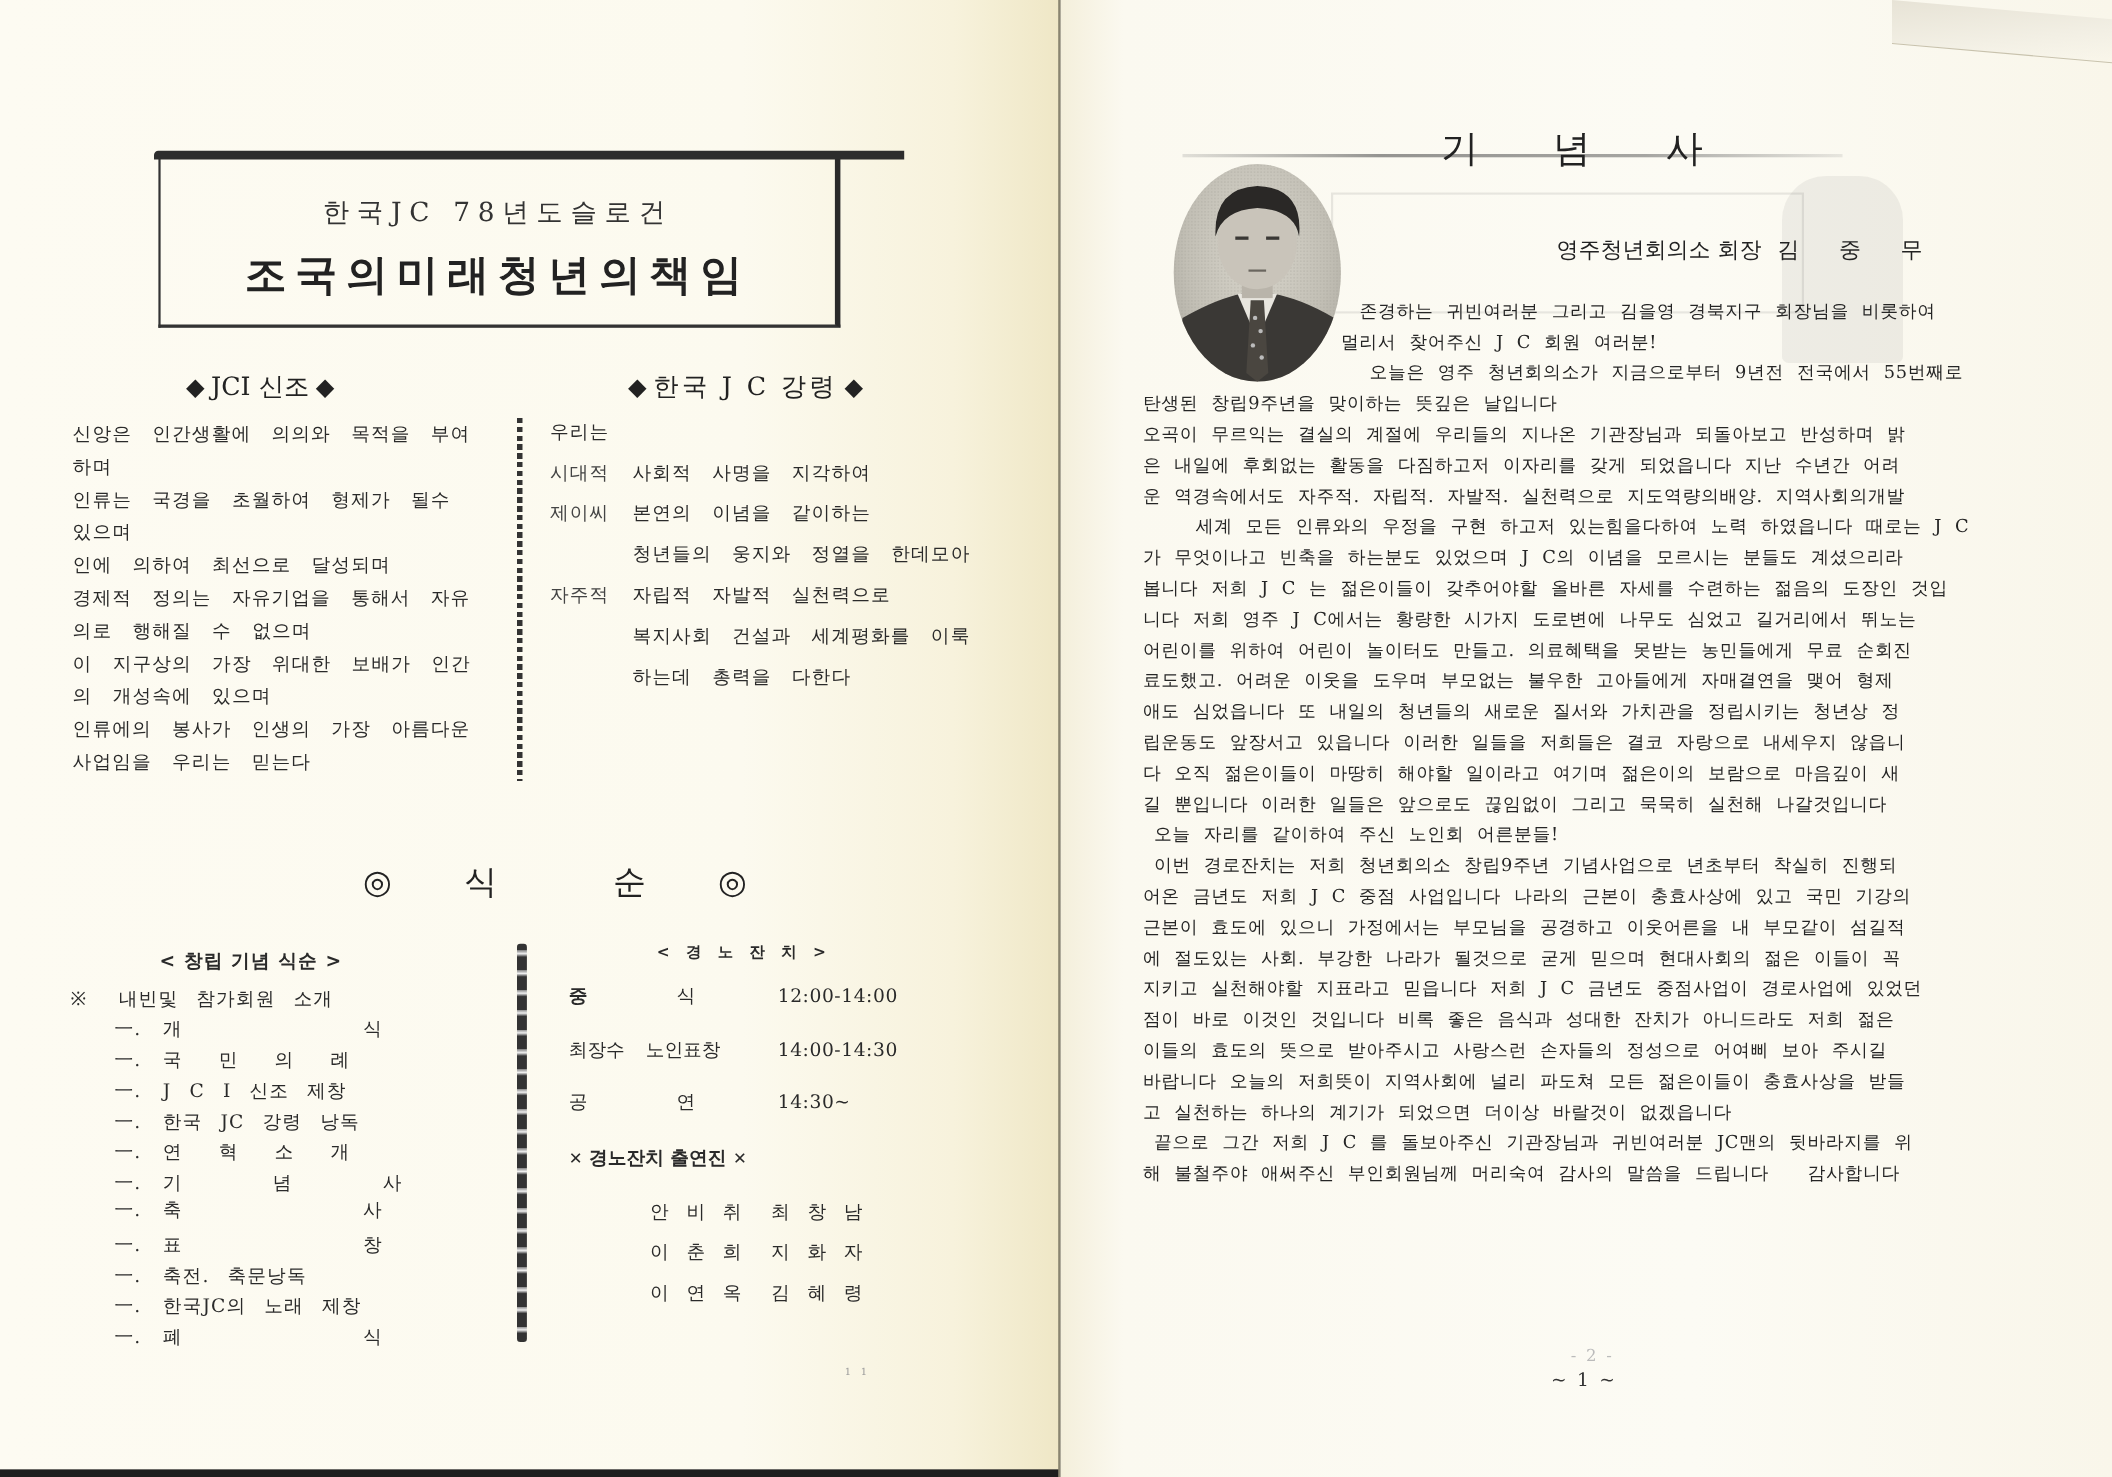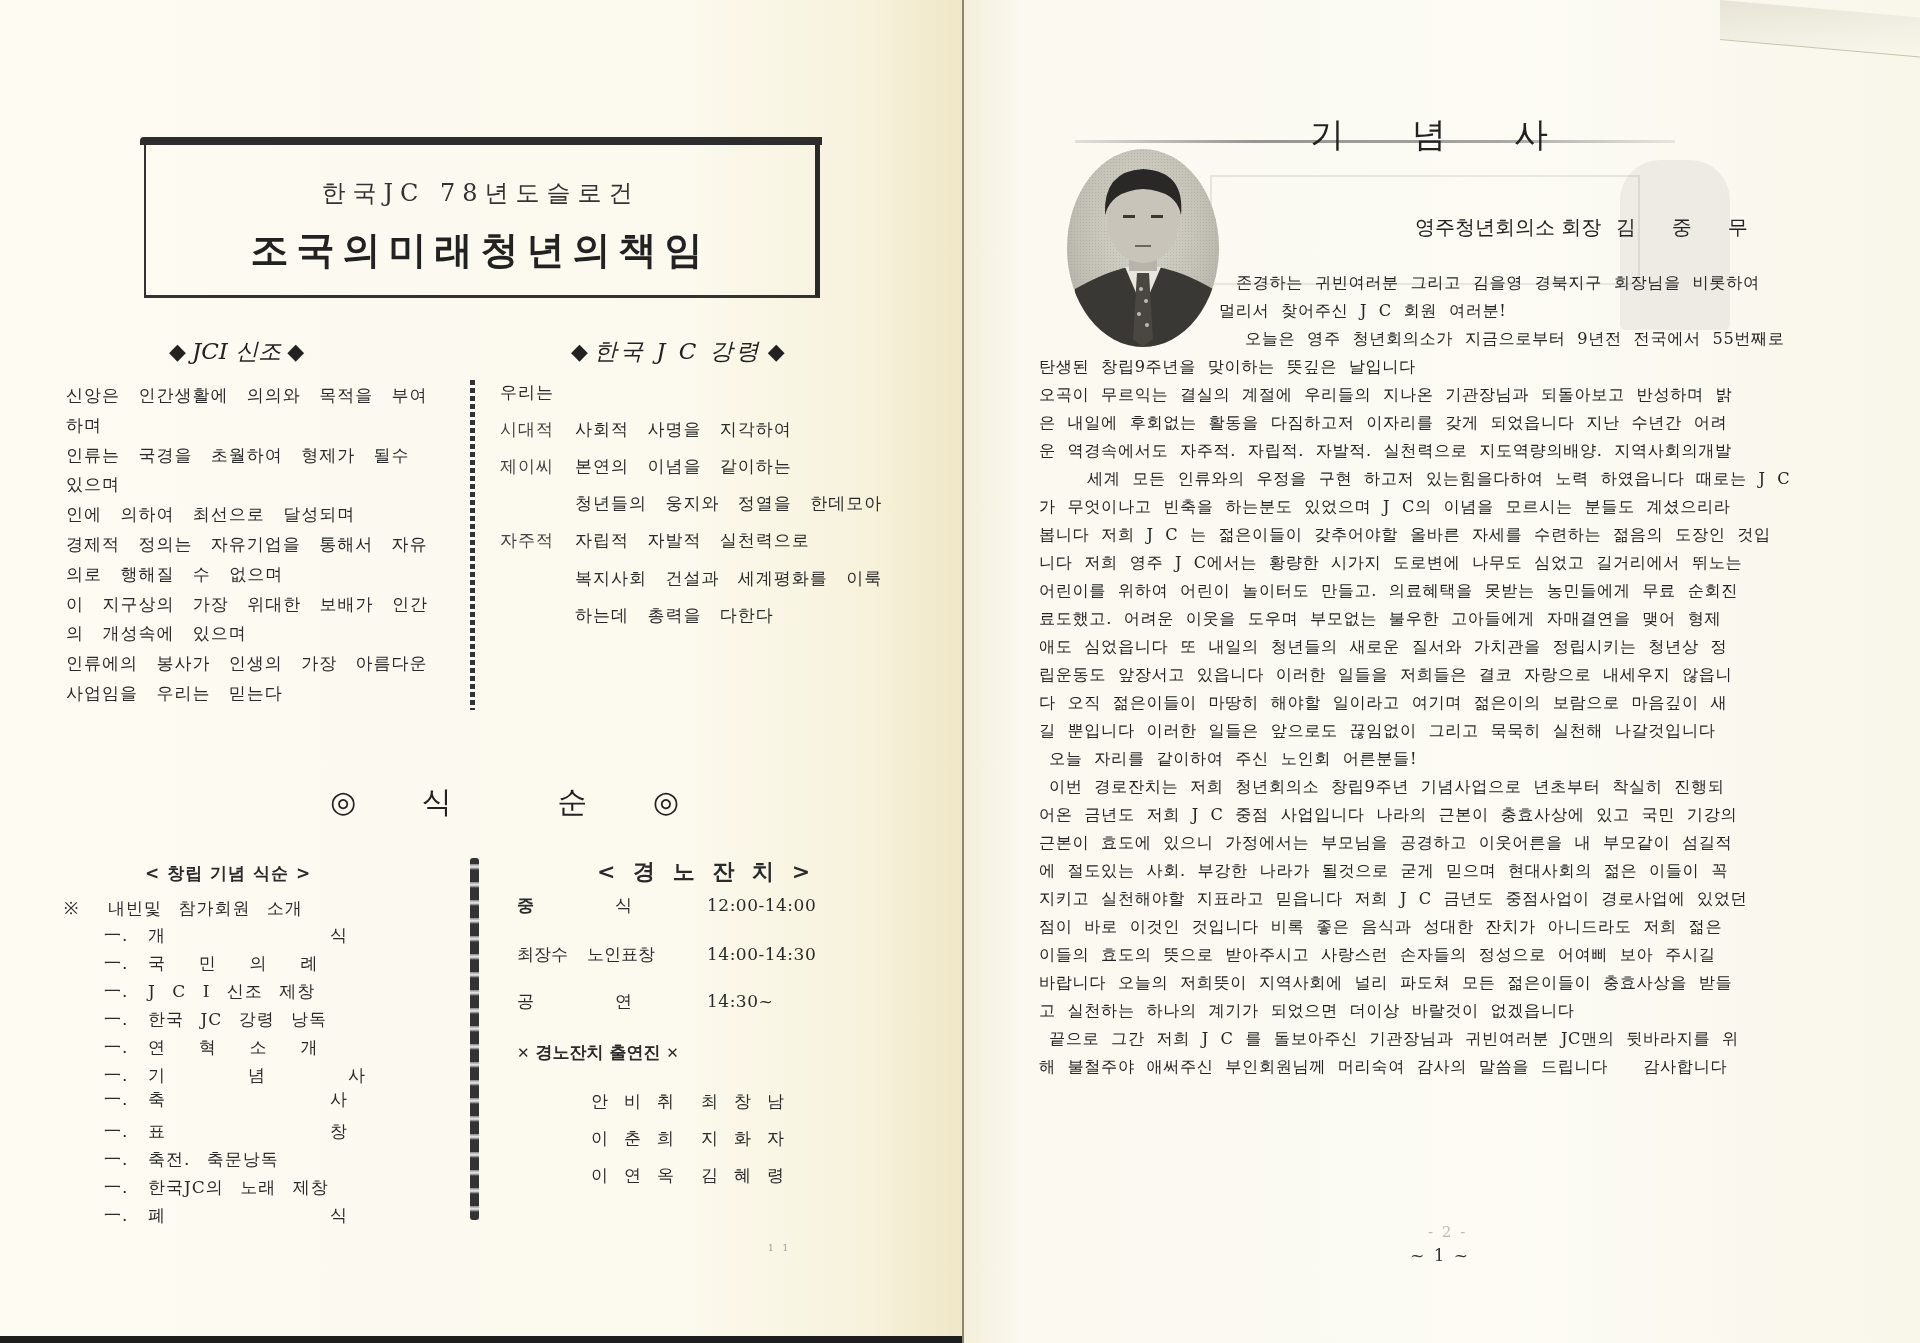--- a/index.html
+++ b/index.html
@@ -19,32 +19,32 @@
   .spine { position: absolute; left: 962px; top: 0; width: 2px; height: 1343px; background: #8a8570; }
   .bottom-shadow { position: absolute; left: 0; top: 1336px; width: 963px; height: 7px; background: #1e1e1e; }
   .top-fold {
     position: absolute; left: 1720px; top: 0; width: 200px; height: 40px;
     background: linear-gradient(170deg, #e7e3d6 0%, #f2efe4 60%, rgba(0,0,0,0) 100%);
     border-bottom: 1px solid #c8c2ad; transform: skewY(5deg); transform-origin: left top;
   }
 
   
   .slogan-box {
-    position: absolute; left: 144px; top: 143px; width: 676px; height: 155px;
+    position: absolute; left: 144px; top: 143px; width: 620px; height: 155px;
     border-left: 2px solid #333; border-bottom: 3px solid #333; border-right: 5px solid #2a2a2a;
   }
   .slogan-box::before {
     content: ""; position: absolute; left: -6px; top: -6px; width: 682px; height: 8px;
     background: #2d2d2d; border-radius: 4px 0 0 0;
   }
   .slogan-small { position: absolute; left: 0; right: 0; top: 34px; text-align: center; font-size: 24px; letter-spacing: 7px; color: #333; }
   .slogan-big { position: absolute; left: 0; right: 0; top: 82px; text-align: center; font-family: "DejaVu Sans", sans-serif; font-size: 38px; font-weight: bold; letter-spacing: 8px; color: #222; }
 
   
-  .sec-head { position: absolute; font-size: 23px; color: #222; white-space: nowrap; font-style: italic; }
+  .sec-head { position: absolute; font-size: 23px; color: #222; white-space: nowrap; }
   .sec-head .dia { font-size: 22px; margin: 0 6px; }
 
   .creed { position: absolute; left: 66px; top: 381px; width: 380px; font-size: 17px; line-height: 29.8px; letter-spacing: 1px; color: #2a2a2a; word-spacing: 12px; }
   .creed .line { display: block; white-space: nowrap; }
 
   .divider-dash {
     position: absolute; left: 470px; width: 5px;
     background: repeating-linear-gradient(180deg, #333 0px, #333 5px, transparent 5px, transparent 8px);
   }
   .divider-wave {
@@ -61,21 +61,21 @@
   .ceremony-title { position: absolute; left: 330px; top: 782px; font-size: 30px; color: #222; white-space: nowrap; letter-spacing: 2px; }
   .ceremony-title span { display: inline-block; }
   .ceremony-title .ring { font-size: 30px; }
 
   .order-head { position: absolute; left: 145px; top: 862px; font-size: 17px; color: #2a2a2a; font-family: "DejaVu Sans", sans-serif; font-weight: bold; letter-spacing: 1px; }
   .order-list { position: absolute; left: 64px; top: 896px; width: 400px; font-size: 17px; color: #2a2a2a; }
   .order-list .item { position: absolute; left: 0; white-space: nowrap; letter-spacing: 1px; }
   .order-list .mark { display: inline-block; width: 44px; text-align: left; }
   .order-list .txt { display: inline-block; word-spacing: 10px; text-align: center; }
 
-  .party-head { position: absolute; left: 597px; top: 857px; font-size: 22px; font-family: "DejaVu Sans", sans-serif; font-weight: bold; letter-spacing: 5px; color: #2a2a2a; }
+  .party-head { position: absolute; left: 597px; top: 857px; font-size: 14px; font-family: "DejaVu Sans", sans-serif; font-weight: bold; letter-spacing: 5px; color: #2a2a2a; }
   .party-rows { position: absolute; left: 517px; top: 894px; font-size: 17px; color: #2a2a2a; }
   .party-rows .row { position: absolute; left: 0; white-space: nowrap; }
   .party-rows .c1 { display: inline-block; width: 70px; }
   .party-rows .c2 { display: inline-block; width: 120px; text-align: left; padding-left: 0; }
   .party-rows .c3 { display: inline-block; font-family: "DejaVu Serif", serif; letter-spacing: 0.5px; }
 
   .perf-head { position: absolute; left: 517px; top: 1041px; font-size: 17px; font-family: "DejaVu Sans", sans-serif; font-weight: bold; color: #2a2a2a; white-space: nowrap; }
   .perf-head .flag { font-weight: normal; font-size: 15px; }
   .perf-rows { position: absolute; left: 591px; top: 1090px; font-size: 17px; color: #2a2a2a; }
   .perf-rows .row { position: absolute; left: 0; white-space: nowrap; }

